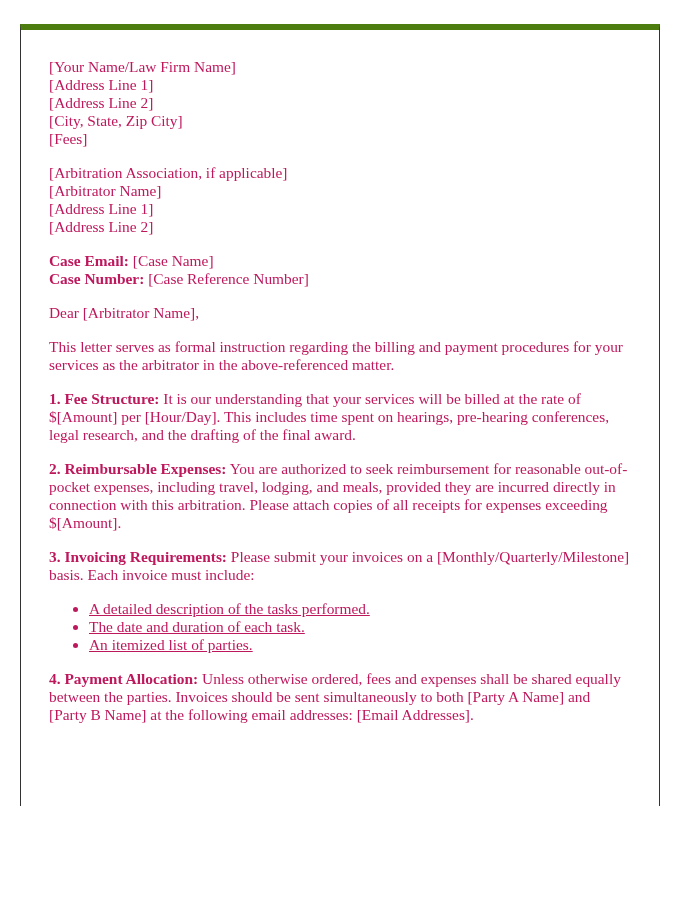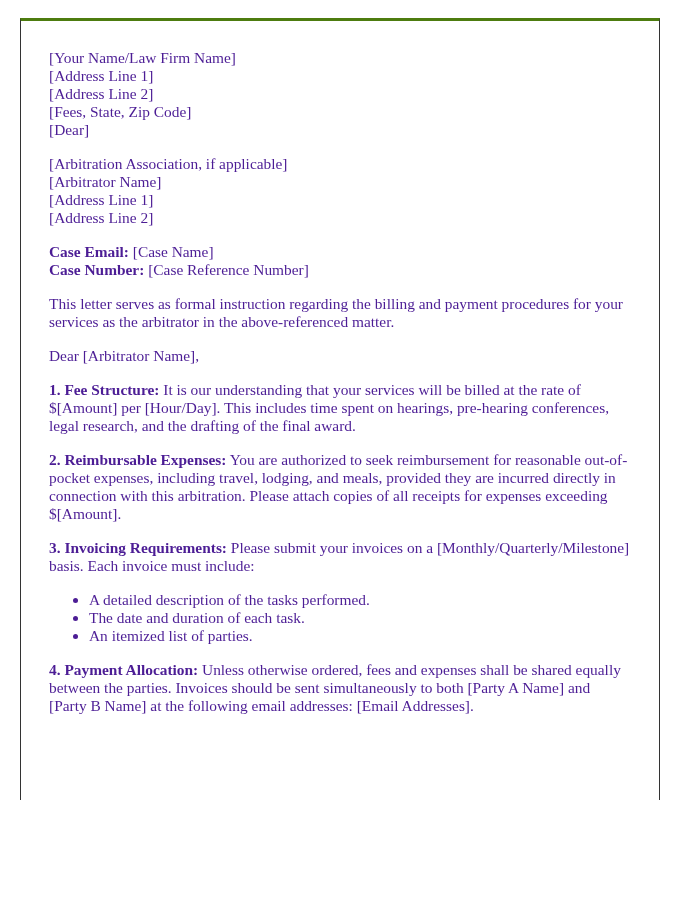--- a/index.html
+++ b/index.html
@@ -1,66 +1,66 @@
 <!DOCTYPE html>
 <html><head>
 <meta charset="utf-8">
 <style>
   html, body { margin: 0; padding: 0; background: #ffffff; }
   body { width: 700px; height: 900px; position: relative; overflow: hidden; }
   .page {
     position: absolute;
-    left: 20px; top: 18px;
+    left: 20px; top: 24px;
     width: 640px; height: 782px;
-    border-top: 3px solid #4d7c0f;
+    border-top: 6px solid #4d7c0f;
     border-left: 1px solid #333;
     border-right: 1px solid #333;
     box-sizing: border-box;
     padding: 28px 28px 0 28px;
     overflow: hidden;
     font-family: "Liberation Serif", "DejaVu Serif", serif;
     font-size: 15.4px;
     line-height: 18px;
-    color: #4c1d95;
+    color: #be185d;
   }
   .block { margin: 0 0 16px 0; }
   .line { display: block; }
   p { margin: 0 0 16px 0; }
   b { font-weight: bold; }
-  ul { margin: 0 0 16px 0; padding-left: 40px; list-style: disc; }
+  ul { margin: 0 0 16px 0; padding-left: 40px; list-style: disc; text-decoration: underline; }
   li { margin: 0; }
 </style>
 </head>
 <body>
 
 <div class="page">
 
   <div class="block">
     <span class="line">[Your Name/Law Firm Name]</span>
     <span class="line">[Address Line 1]</span>
     <span class="line">[Address Line 2]</span>
-    <span class="line">[Fees, State, Zip Code]</span>
-    <span class="line">[Dear]</span>
+    <span class="line">[City, State, Zip City]</span>
+    <span class="line">[Fees]</span>
   </div>
 
   <div class="block">
     <span class="line">[Arbitration Association, if applicable]</span>
     <span class="line">[Arbitrator Name]</span>
     <span class="line">[Address Line 1]</span>
     <span class="line">[Address Line 2]</span>
   </div>
 
   <div class="block">
     <span class="line"><b>Case Email:</b><span> [Case Name]</span></span>
     <span class="line"><b>Case Number:</b><span> [Case Reference Number]</span></span>
   </div>
 
+  <p>Dear [Arbitrator Name],</p>
+
   <p>This letter serves as formal instruction regarding the billing and payment procedures for your services as the arbitrator in the above-referenced matter.</p>
-
-  <p>Dear [Arbitrator Name],</p>
 
   <p><b>1. Fee Structure:</b><span> It is our understanding that your services will be billed at the rate of $[Amount] per [Hour/Day]. This includes time spent on hearings, pre-hearing conferences, legal research, and the drafting of the final award.</span></p>
 
   <p><b>2. Reimbursable Expenses:</b><span> You are authorized to seek reimbursement for reasonable out-of-pocket expenses, including travel, lodging, and meals, provided they are incurred directly in connection with this arbitration. Please attach copies of all receipts for expenses exceeding $[Amount].</span></p>
 
   <p><b>3. Invoicing Requirements:</b><span> Please submit your invoices on a [Monthly/Quarterly/Milestone] basis. Each invoice must include:</span></p>
 
   <ul>
     <li>A detailed description of the tasks performed.</li>
     <li>The date and duration of each task.</li>

